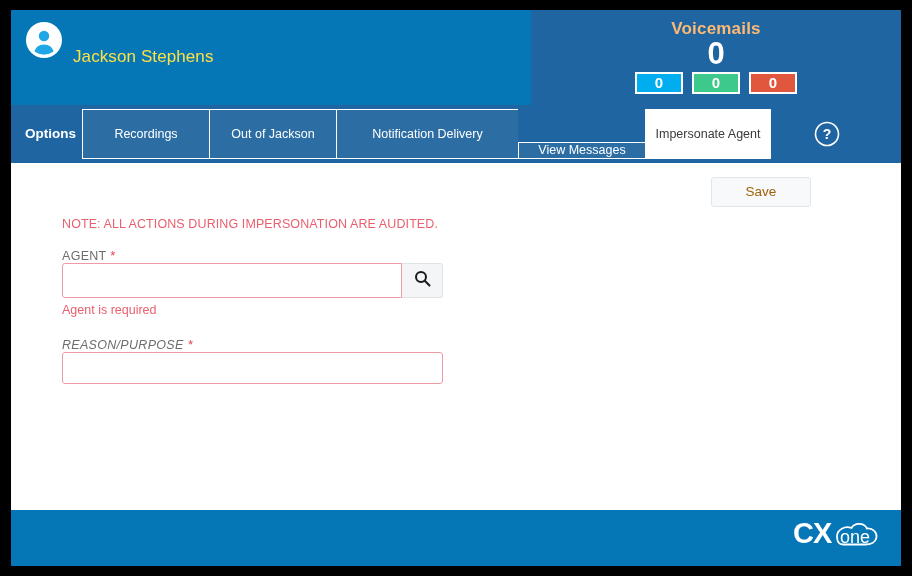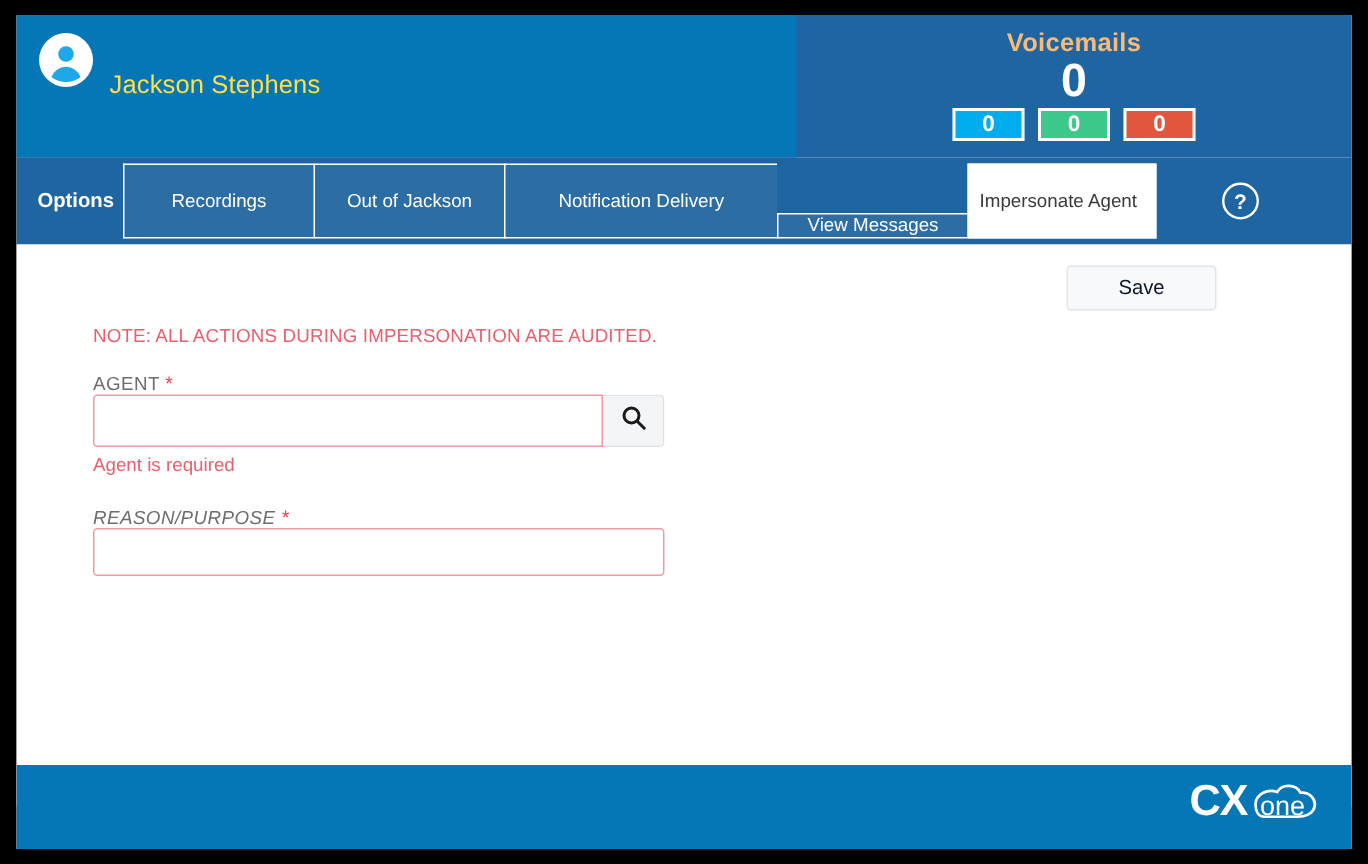--- a/index.html
+++ b/index.html
@@ -143,21 +143,21 @@
     background: #2c6da4;
     color: #ffffff;
     font-size: 12.5px;
     display: flex;
     align-items: center;
     justify-content: center;
     text-align: center;
     line-height: 15px;
     padding: 0 4px;
   }
-  .tab:last-child { border-right: 6px solid #84cc16; }
+  .tab:last-child { border-right: 1px solid #84cc16; }
   .tab.active {
     background: #ffffff;
     color: #3a3a3a;
     border-color: #ffffff;
   }
   #tab-recordings { width: 127px; }
   #tab-out-of-office { width: 127px; }
   #tab-notification-delivery { width: 182px; text-align: center; }
   #tab-view-messages { width: 127px; margin-top: 33px; }
   #tab-impersonate-agent { width: 126px; }
@@ -179,21 +179,21 @@
 
   #save-button {
     position: absolute;
     right: 90px;
     top: 14px;
     width: 100px;
     height: 30px;
     background: #f7f9fa;
     border: 1px solid #e2e6e9;
     border-radius: 3px;
-    color: #0f172a;
+    color: #a16207;
     font-size: 13.5px;
     line-height: 28px;
     text-align: center;
     box-sizing: border-box;
   }
 
   #note-text {
     position: absolute;
     left: 51px;
     top: 54px;

